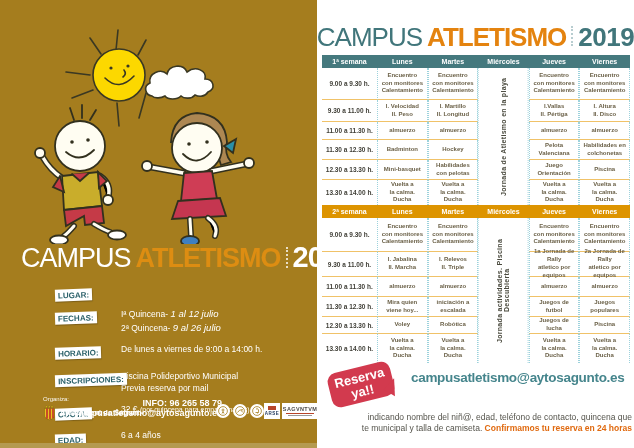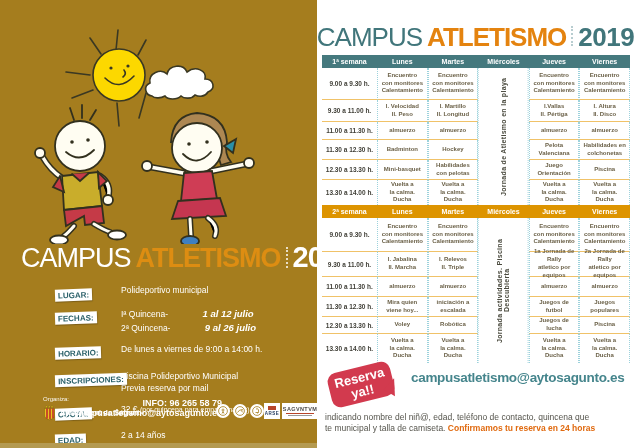--- a/index.html
+++ b/index.html
@@ -13,21 +13,21 @@
   .l-campus{font-size:27px;color:#fff;font-weight:400;letter-spacing:-1px;}
   .l-atl{font-size:27px;color:#dd8d12;font-weight:bold;letter-spacing:-1px;margin-left:5px;}
   .tdots-l{width:0;height:21px;border-left:2px dotted rgba(255,255,255,.75);margin:0 5px;align-self:center;}
   .l-year{font-size:29px;color:#fff;font-weight:bold;letter-spacing:-1px;}
   .l-edition{position:absolute;top:269px;left:150px;width:133px;text-align:right;color:#fff;font-style:italic;font-weight:bold;font-size:11px;letter-spacing:.5px;}
   .info{position:absolute;top:283px;left:55px;width:256px;}
   .info-row{display:flex;align-items:flex-start;}
   .ilabel-wrap{width:66px;flex:none;}
   .ilabel{display:inline-block;background:#fff;color:#2b616a;font-weight:bold;font-size:8px;padding:1.5px 3px 1px;transform:rotate(-2deg);box-shadow:.5px 1px 1px rgba(0,0,0,.25);white-space:nowrap;}
   .ival{color:#fff;font-size:8.5px;line-height:1.45;padding-top:1px;}
-  .em-date{font-weight:bold;font-style:italic;font-size:9.5px;margin-left:32px;}
+  .em-date{font-weight:normal;font-style:italic;font-size:9.5px;}
   .small-paren{font-size:7px;}
   .mb1{margin-bottom:5px}.mb2{margin-bottom:7px}.mb3{margin-bottom:9px}.mb4{margin-bottom:8px}.mb5{margin-bottom:8px}
   .l-footer{position:absolute;left:0;right:0;top:392px;height:48px;color:#fff;}
   .f-org{position:absolute;left:43px;top:4px;}
   .f-org-label{font-size:6px;opacity:.95;margin-bottom:2px;}
   .f-org-row{display:flex;align-items:center;gap:4px;}
   .f-org-name{font-size:7.5px;font-weight:bold;}
   .f-center{position:absolute;left:72px;top:6px;width:150px;text-align:right;}
   .f-phone{font-size:9px;font-weight:bold;}
   .f-email{font-size:9px;font-weight:bold;}
@@ -60,21 +60,21 @@
   .nb{border-bottom:none;}
   .merged{writing-mode:vertical-rl;transform:rotate(180deg);font-size:7px;color:#4a4a3e;letter-spacing:.3px;border-left:1px dotted #9cd2dc;border-right:1px dotted #9cd2dc;grid-column:4;}
   .m1{grid-row:2 / span 6;}
   .m2{grid-row:9 / span 6;}
   .reserva{position:relative;margin-top:4px;height:44px;}
   .bubble{position:absolute;left:12px;top:0px;width:64px;height:35px;background:#d23a4e;border-radius:9px;transform:rotate(-14deg);color:#fff;font-weight:bold;font-size:13px;line-height:1.05;display:flex;flex-direction:column;align-items:center;justify-content:center;}
   .bubble::after{content:"";position:absolute;right:-8px;bottom:2px;width:0;height:0;border-style:solid;border-width:3px 2px 10px 15px;border-color:transparent transparent transparent #d23a4e;transform:rotate(-45deg);}
   .mailblock{position:absolute;left:94px;top:3px;}
   .mail-intro{color:#e8820f;font-weight:bold;font-size:10px;}
   .mail-addr{color:#45858c;font-weight:bold;font-size:13.5px;letter-spacing:-0.3px;}
-  .note{margin:1px 2px 0 8px;font-size:8.5px;color:#55544c;line-height:1.35;}
+  .note{margin:1px 2px 0 8px;font-size:8.5px;color:#55544c;line-height:1.35;text-align:right;}
   .note .hl{color:#e06a10;font-weight:bold;}
 </style>
 </head>
 <body>
 
 <div class="poster">
 
   <div class="left">
 
     <svg class="illustration" width="317" height="244" viewBox="0 0 317 244">
@@ -147,21 +147,20 @@
     <div class="l-title">
       <span class="l-campus">CAMPUS</span>
       <span class="l-atl">ATLETISMO</span>
       <span class="tdots-l"></span>
       <span class="l-year">2019</span>
     </div>
 
     <div class="info">
       <div class="info-row mb1">
         <span class="ilabel-wrap"><span class="ilabel">LUGAR:</span></span>
-        <span class="ival"><span>Polideportivo municipal</span></span>
       </div>
       <div class="info-row mb2">
         <span class="ilabel-wrap"><span class="ilabel">FECHAS:</span></span>
         <span class="ival">
           <span>Iª Quincena- </span><span class="em-date">1 al 12 julio</span><br>
           <span>2ª Quincena- </span><span class="em-date">9 al 26 julio</span>
         </span>
       </div>
       <div class="info-row mb3">
         <span class="ilabel-wrap"><span class="ilabel">HORARIO:</span></span>
@@ -173,21 +172,21 @@
           <span>Piscina Polideportivo Municipal</span><br>
           <span>Previa reserva por mail</span>
         </span>
       </div>
       <div class="info-row mb5">
         <span class="ilabel-wrap"><span class="ilabel">CUOTA:</span></span>
         <span class="ival"><span>32 € </span><span class="small-paren">(por quincena para  empadronados)</span></span>
       </div>
       <div class="info-row">
         <span class="ilabel-wrap"><span class="ilabel">EDAD:</span></span>
-        <span class="ival"><span>2 a 14 años</span></span>
+        <span class="ival"><span>6 a 4 años</span></span>
       </div>
     </div>
 
     <div class="l-footer">
       <div class="f-org">
         <div class="f-org-label">Organiza:</div>
         <div class="f-org-row">
           <svg width="13" height="17" viewBox="0 0 13 17">
             <path d="M2 3.5 l1.4 -2 1.4 2 1.4 -2 1.4 2 1.4 -2 1.4 2 z" fill="#e8c51f" stroke="#7a5a10" stroke-width=".4"></path>
             <path d="M1.5 4.5 h10 v6.5 q0 3.8 -5 4.8 q-5 -1 -5 -4.8 z" fill="#e8c51f" stroke="#7a5a10" stroke-width=".5"></path>

